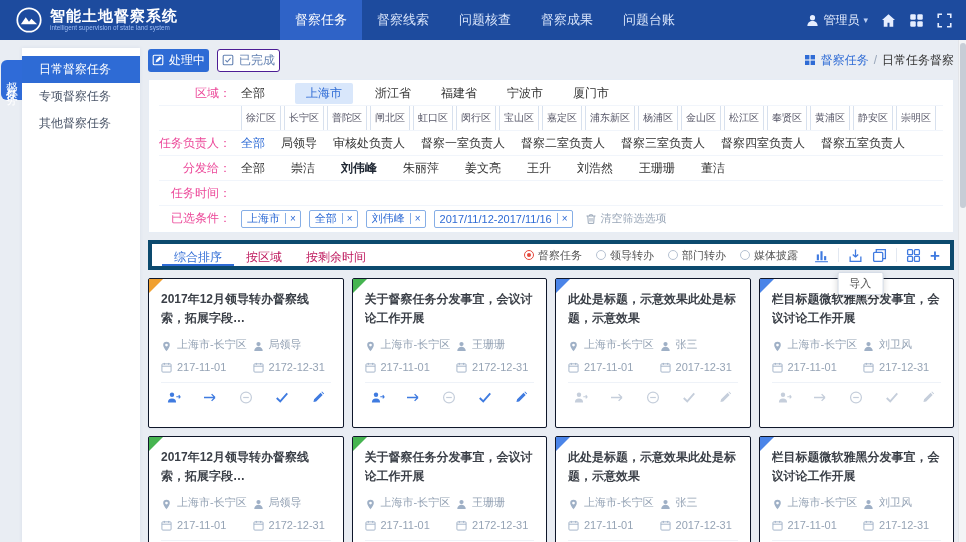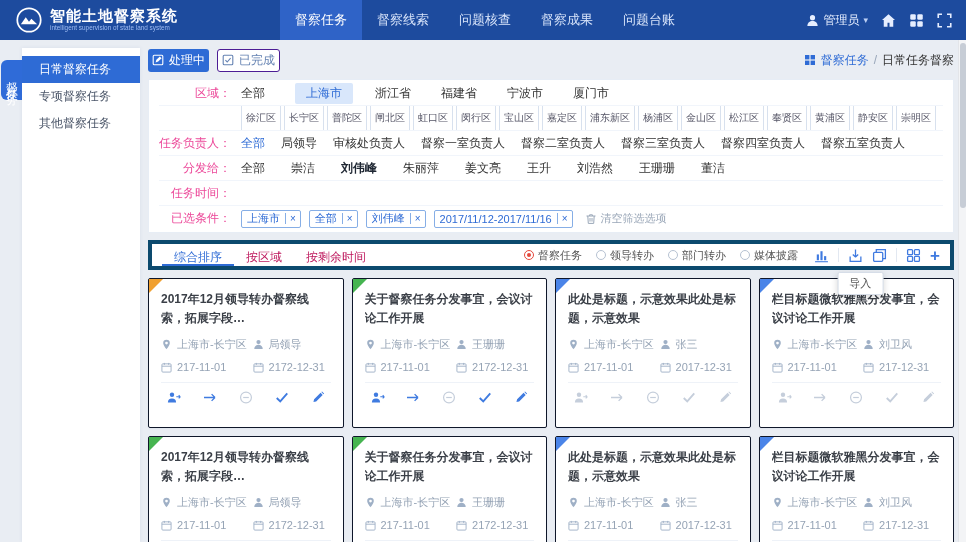--- a/index.html
+++ b/index.html
@@ -87,21 +87,21 @@
 
   
   .cards { margin-top:8px; display:grid; grid-template-columns:repeat(4,1fr); gap:8px; }
   .card { background:#fff; border:1px solid #0f172a; border-radius:2px; padding:11px 12px 5px; position:relative; height:150px; box-shadow:0 1px 2px rgba(31,59,120,.05); cursor:pointer; }
   .corner { position:absolute; top:0; left:0; width:0; height:0; border-right:14px solid transparent; }
   .c-orange .corner { border-top:14px solid #f0a030; }
   .c-green  .corner { border-top:14px solid #46b450; }
   .c-blue   .corner { border-top:14px solid #4a84e8; }
   .card-title { font-size:12px; font-weight:bold; color:#3a3f47; line-height:19px; height:38px; overflow:hidden; margin-bottom:9px; }
   .card-meta { display:flex; font-size:11px; color:#95a3b5; margin-bottom:9px; }
-  .meta-cell { display:inline-flex; align-items:center; gap:5px; min-width:0; }
+  .meta-cell { display:inline-flex; align-items:flex-end; gap:5px; min-width:0; }
   .meta-cell.first { width:54%; flex:none; }
   .meta-cell svg { width:11px; height:11px; color:#9fb0c6; flex:none; }
   .card-actions { border-top:1px solid #eef2f8; margin-top:1px; padding:8px 6px 0; display:flex; justify-content:space-between; }
   .act { color:#3f7be0; cursor:pointer; }
   .act svg { width:14px; height:13px; }
   .a-stop { color:#c5cedb; }
   .card.muted .act { color:#c5cedb; }
 
   
   .v-scrollbar { position:absolute; right:0; top:40px; bottom:0; width:8px; background:#f3f4f6; border-left:1px solid #e3e5e9; cursor:pointer; }

